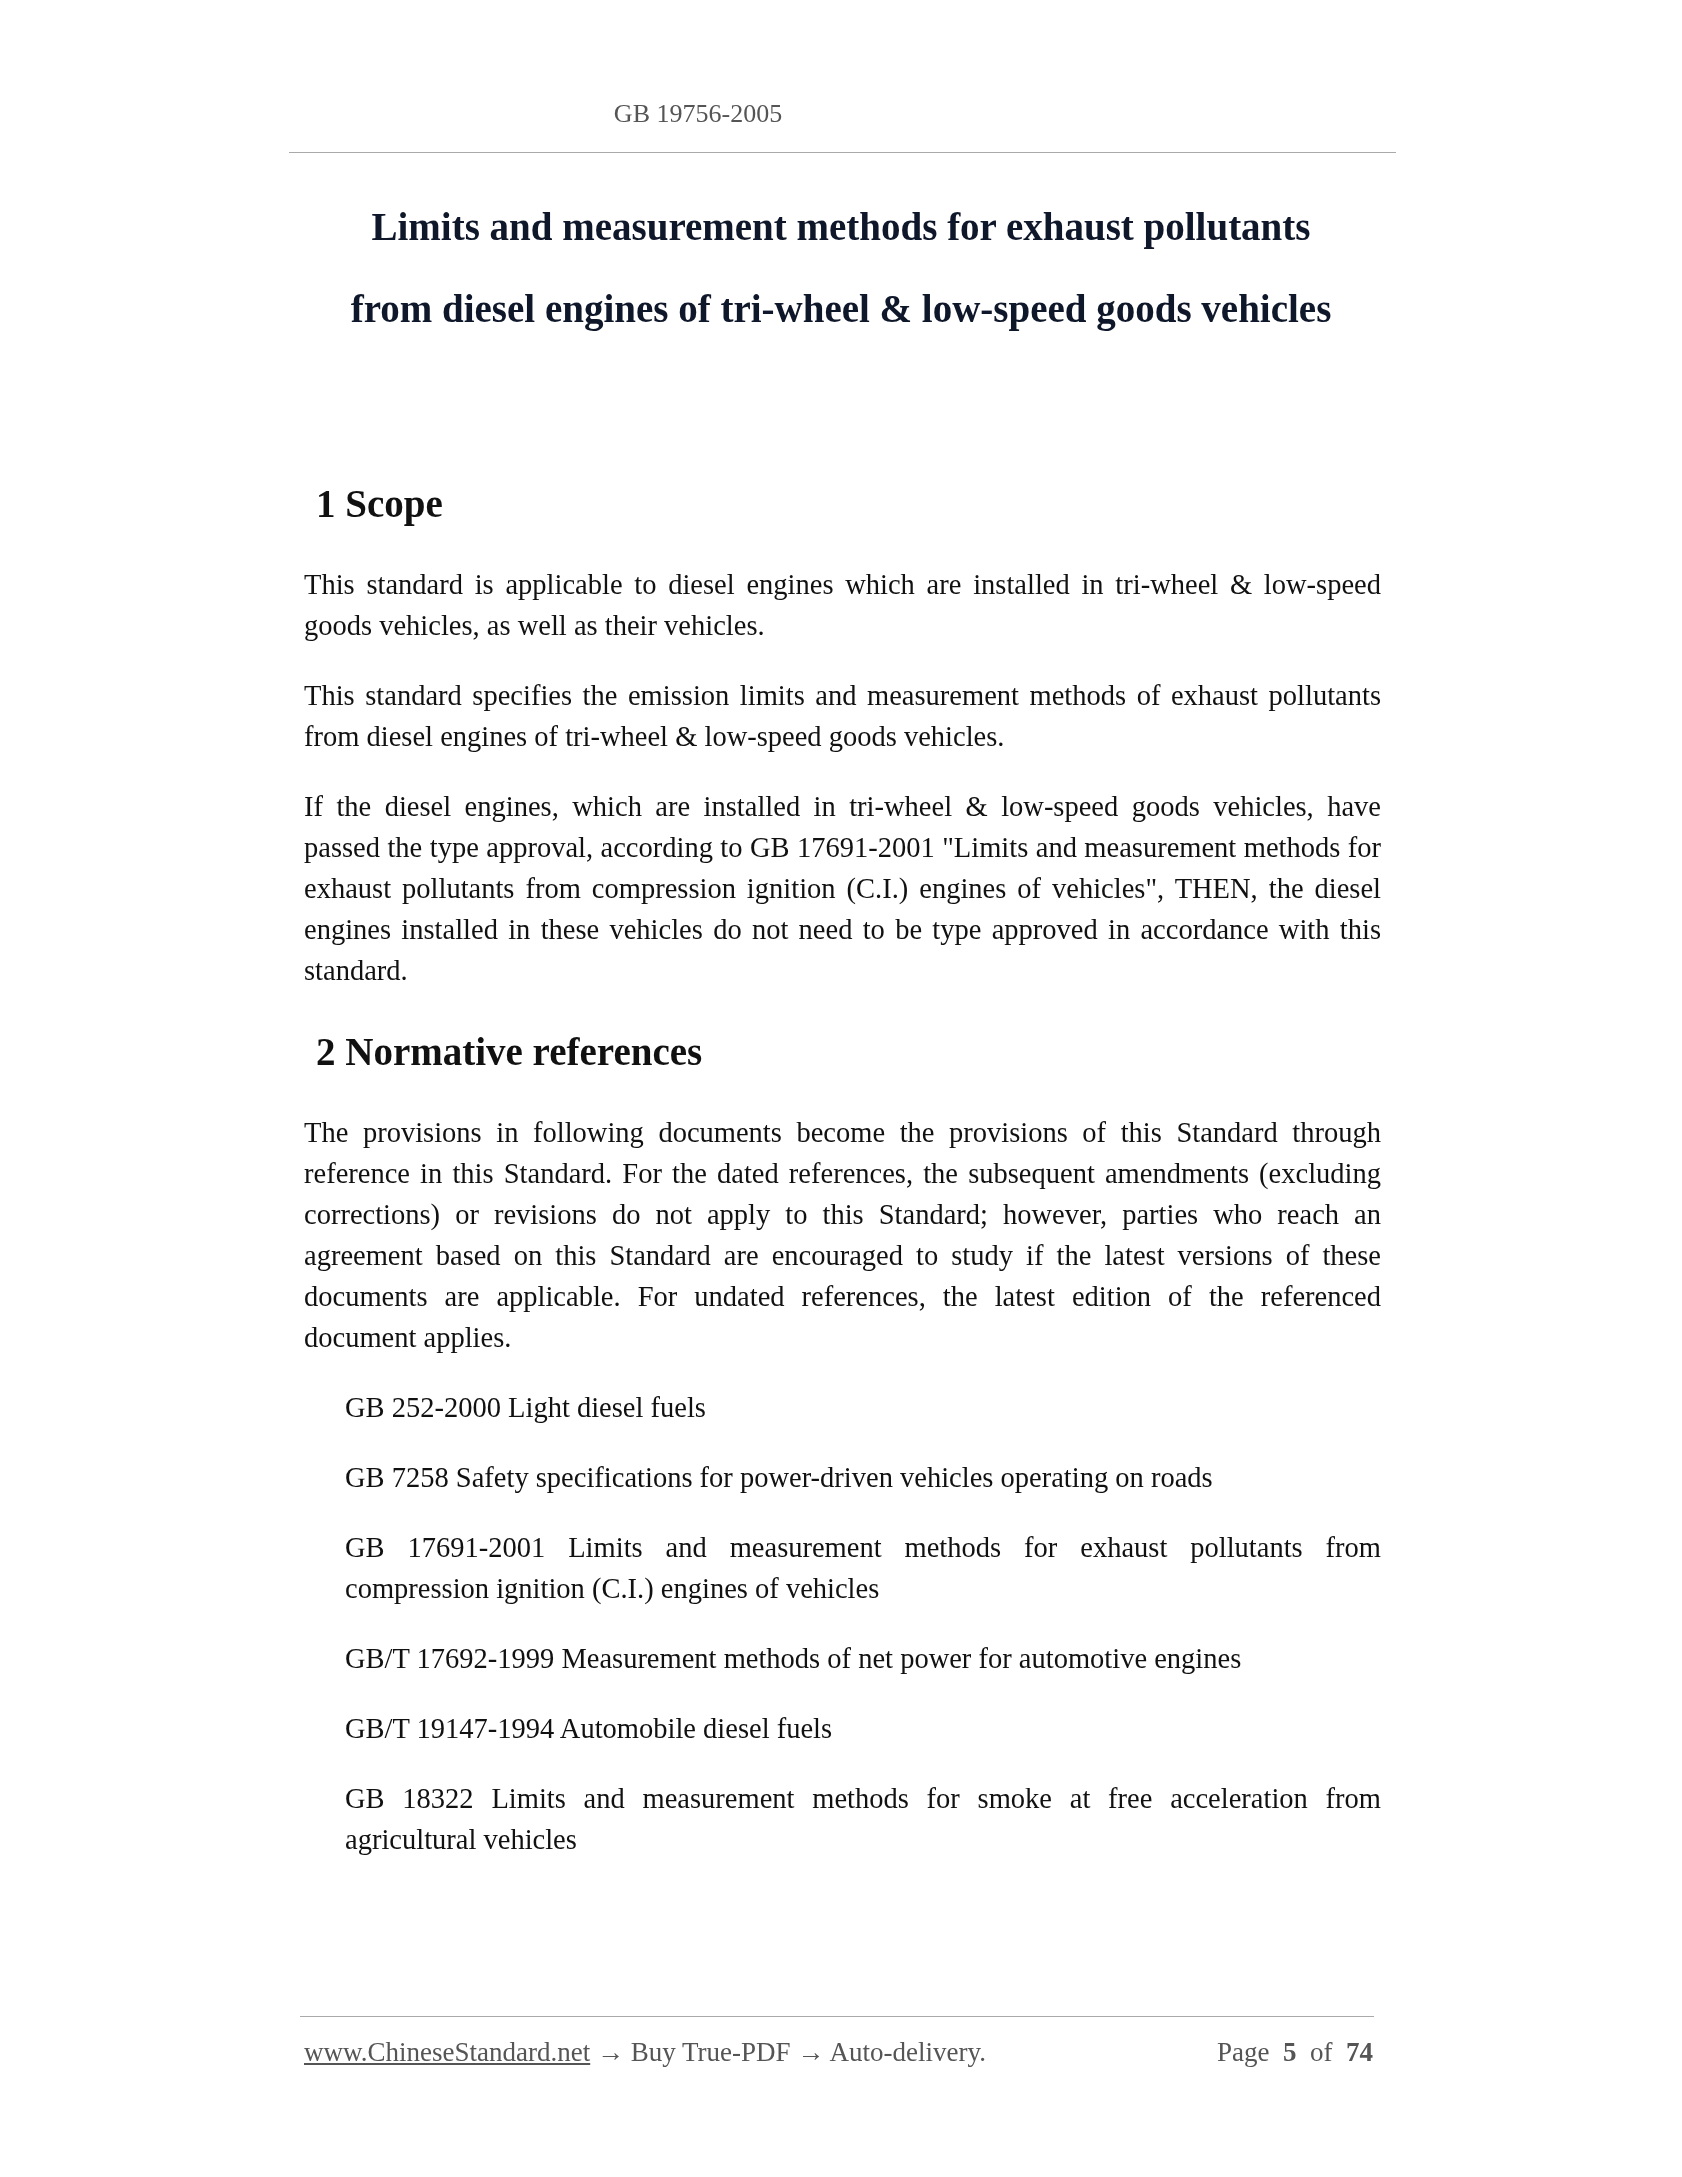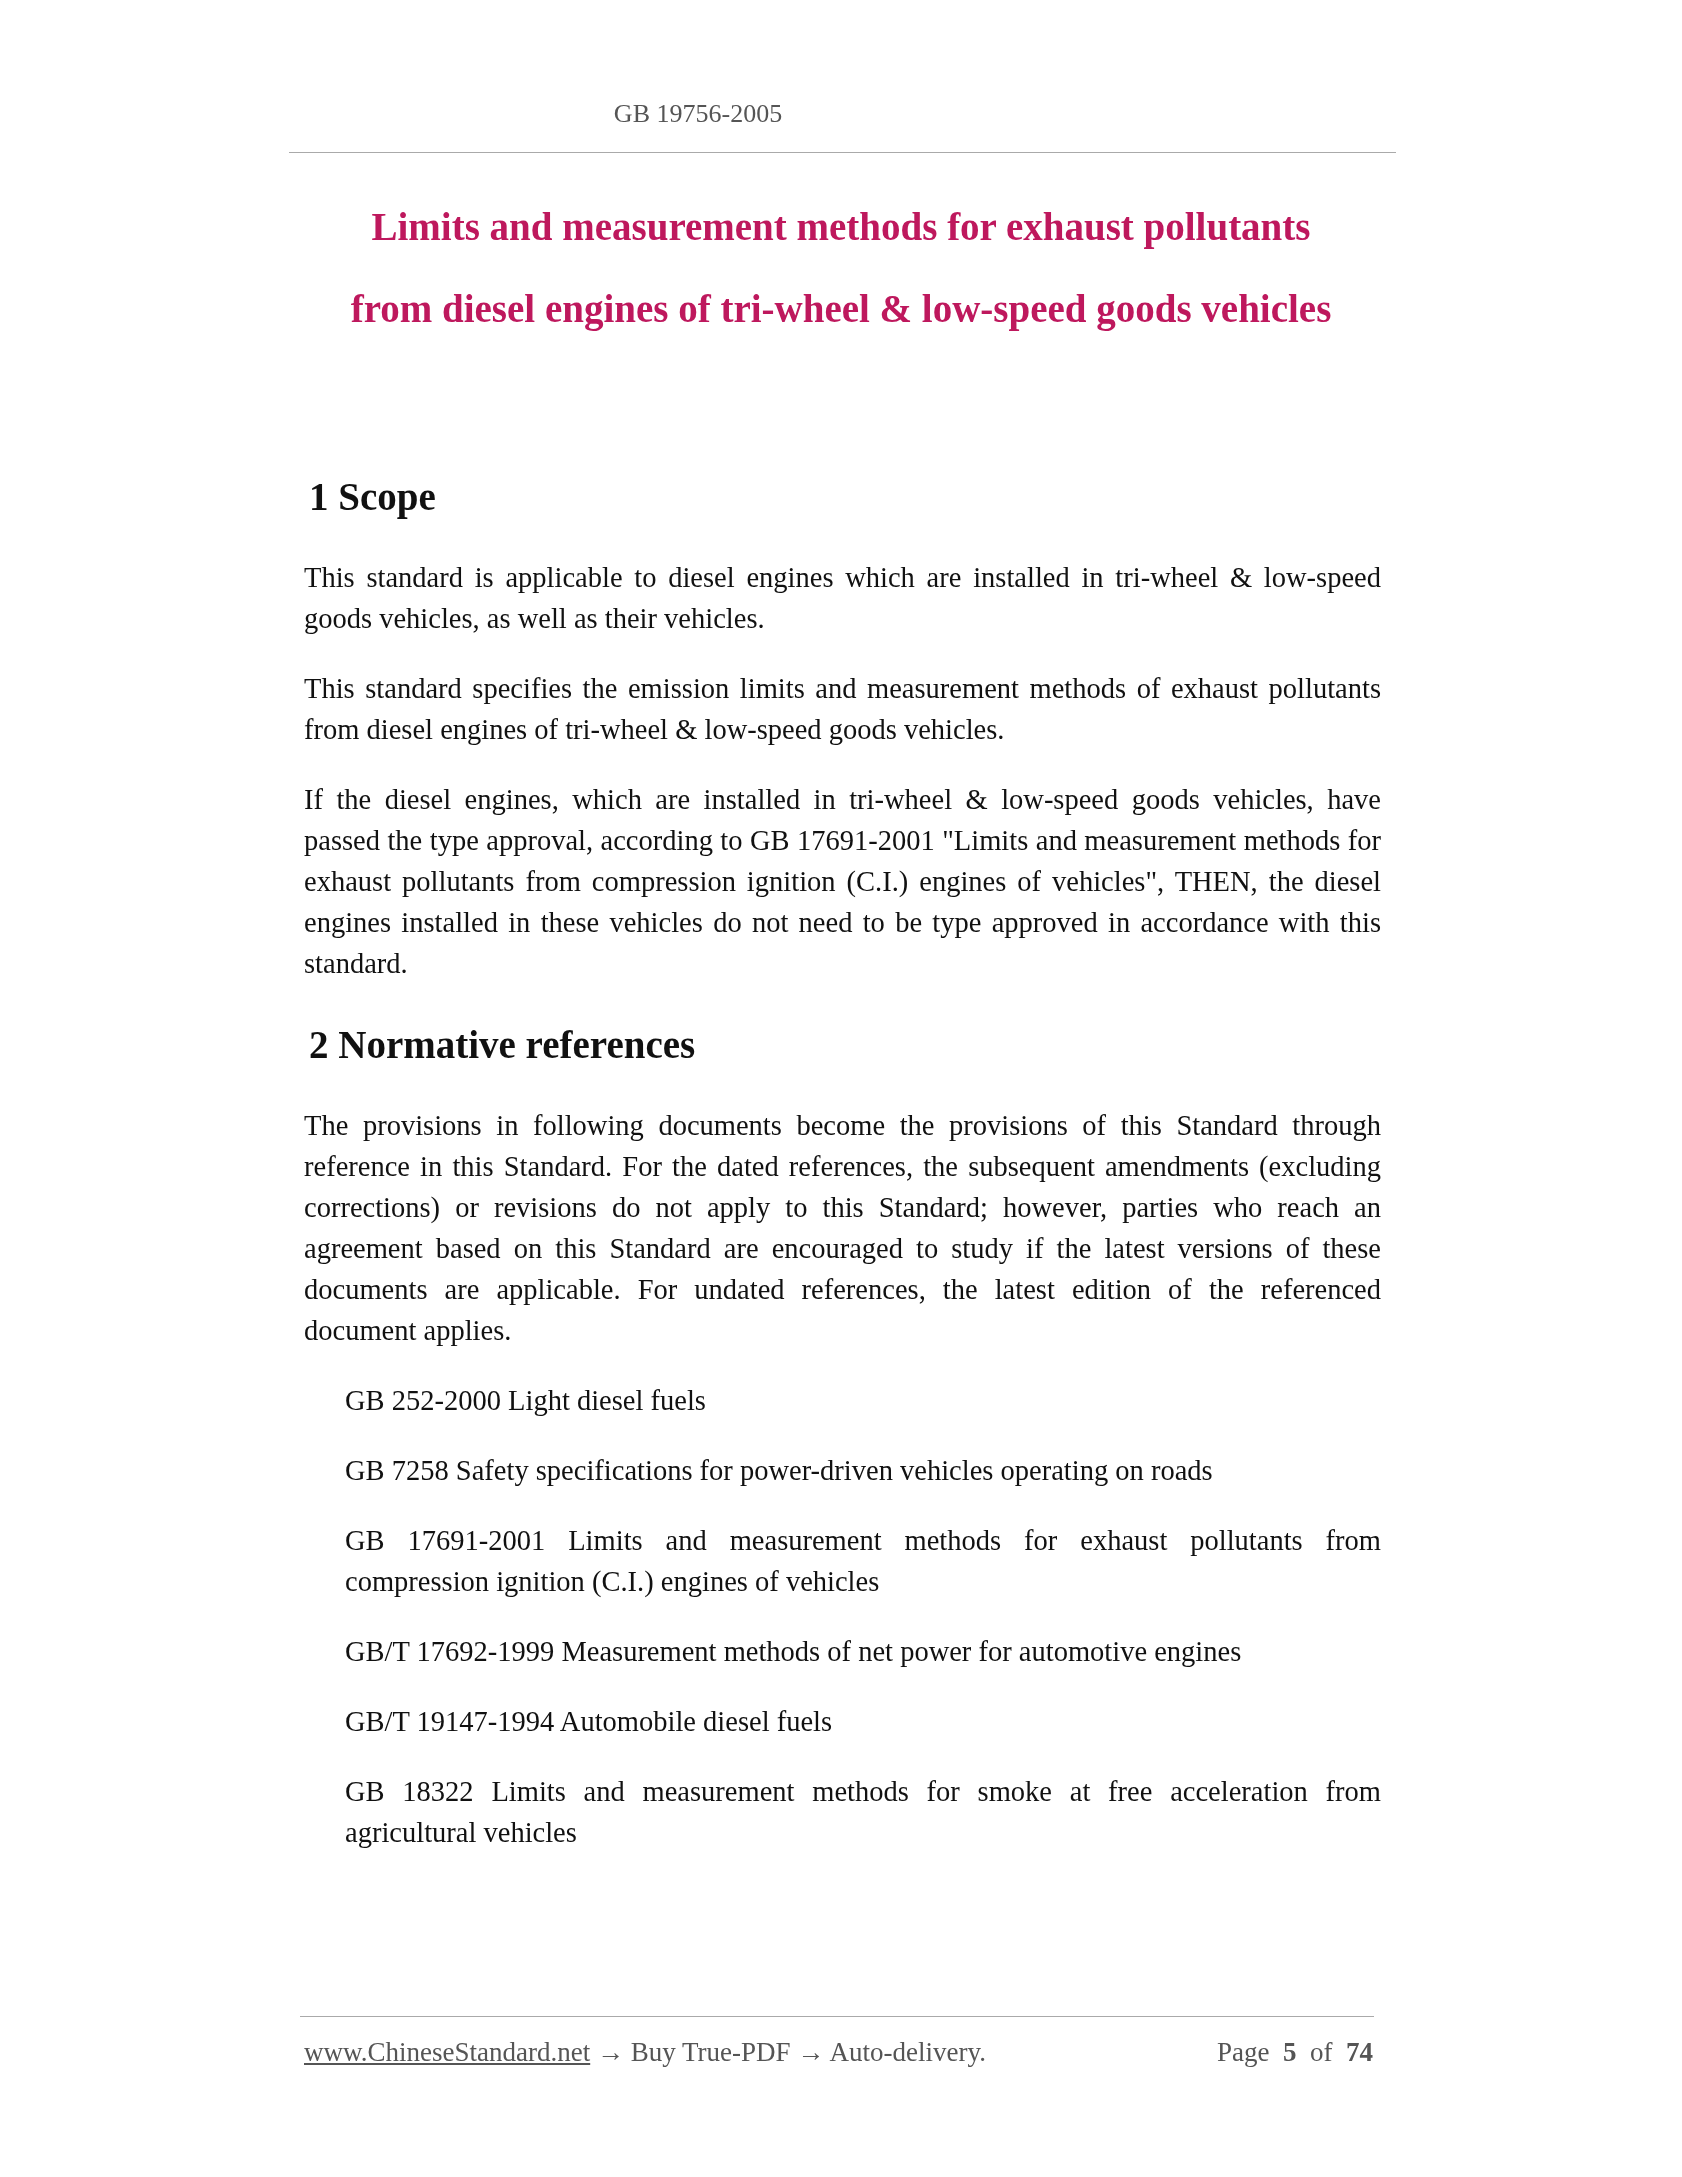--- a/index.html
+++ b/index.html
@@ -3,23 +3,23 @@
 <meta charset="utf-8">
 <style>
   html, body { margin: 0; padding: 0; background: #ffffff; }
   body { width: 1683px; height: 2177px; position: relative; overflow: hidden;
          font-family: "Liberation Serif", "DejaVu Serif", serif; color: #111; }
   .header-text { position: absolute; top: 99px; left: 0; width: 1396px; text-align: center;
                  font-size: 26px; color: #555; }
   .header-rule { position: absolute; top: 152px; left: 289px; width: 1107px; height: 0;
                  border-top: 1.7px solid #aaa; }
   .title { position: absolute; left: 259px; width: 1164px; text-align: center; font-weight: bold;
-           font-size: 39px; color: #be185d; line-height: 82px; top: 186px; }
+           font-size: 39px; color: #0f172a; line-height: 82px; top: 186px; }
   .content { position: absolute; left: 304px; width: 1077px; top: 460px; }
-  h2 { font-size: 39px; font-weight: bold; margin: 5px; line-height: 64px; }
+  h2 { font-size: 39px; font-weight: bold; margin: 12px; line-height: 64px; }
   p { font-size: 28.5px; line-height: 41px; margin: 0; text-align: justify; }
   .sec1 h2 { margin-bottom: 28px; }
   .sec1 p { margin-bottom: 29px; }
   .sec2 { margin-top: 8.6px; }
   .sec2 h2 { margin-bottom: 28px; }
   .sec2 .intro { margin-bottom: 29px; }
   .ref { margin-left: 41px; margin-bottom: 29px; }
   .footer-rule { position: absolute; top: 2016px; left: 300px; width: 1074px; height: 0;
                  border-top: 1.7px solid #aaa; }
   .footer { position: absolute; top: 2037px; left: 304px; width: 1069px; font-size: 27px; color: #555; }

